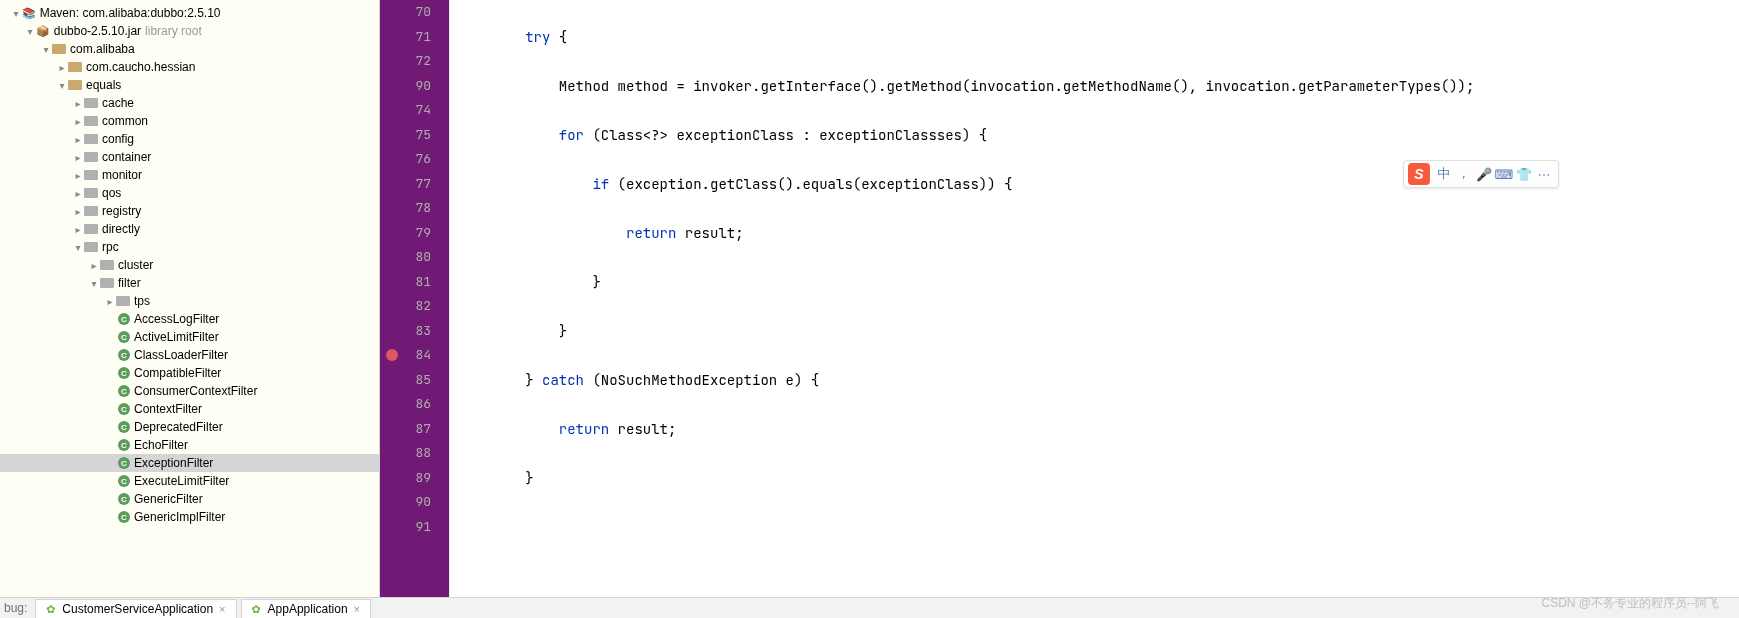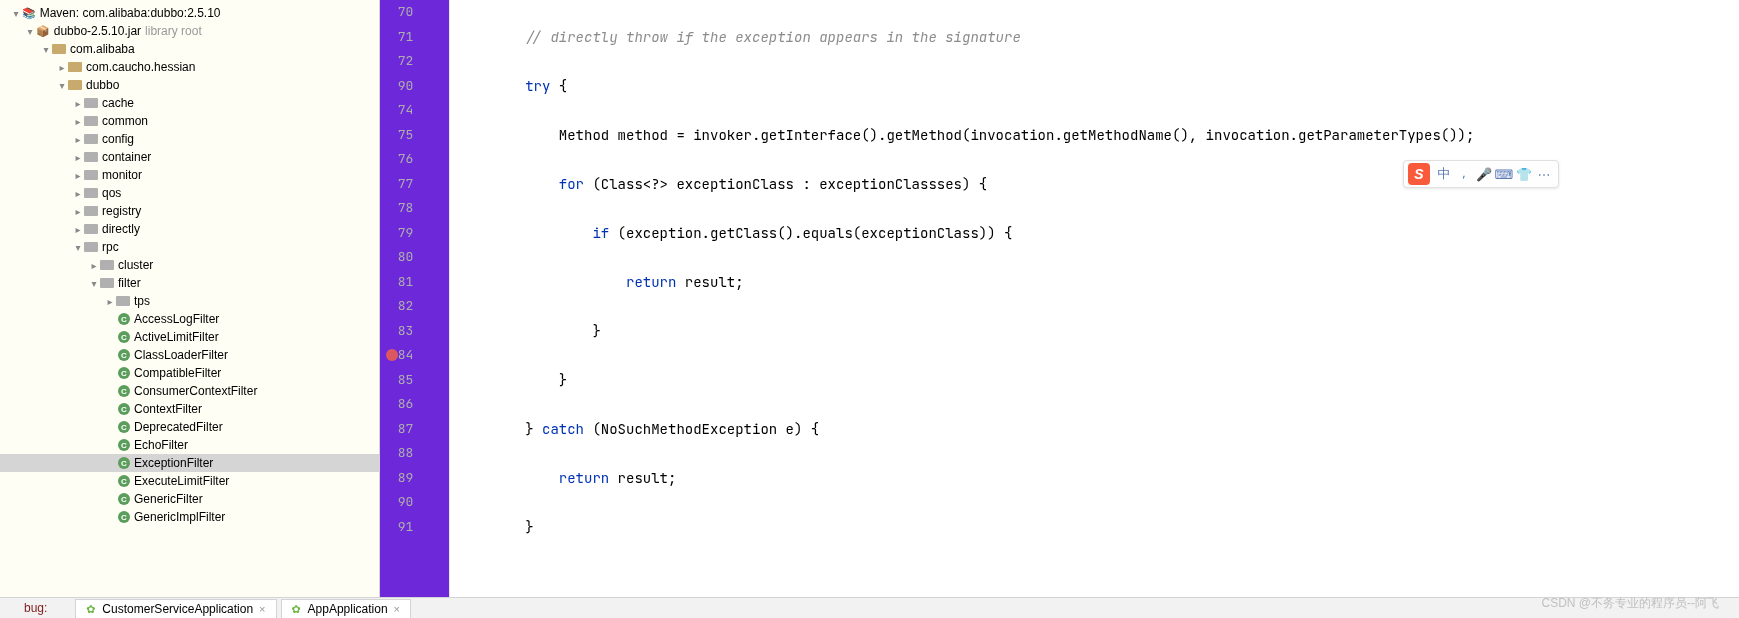--- a/index.html
+++ b/index.html
@@ -10,30 +10,30 @@
 .tree-item.selected { background: #d5d5d5; }
 .expand-icon { width: 12px; display: inline-flex; justify-content: center; color: #888; font-size: 10px; }
 .lib-icon { color: #a0c5e8; margin-right: 4px; font-size: 11px; }
 .pkg-icon { width: 14px; height: 10px; background: #c9aa6e; display: inline-block; margin-right: 4px; border-radius: 1px; }
 .folder-icon { width: 14px; height: 10px; background: #b0b0b0; display: inline-block; margin-right: 4px; border-radius: 1px; }
 .class-icon { width: 12px; height: 12px; background: #5b9e5b; border-radius: 50%; display: inline-flex; align-items: center; justify-content: center; color: #fff; font-size: 8px; font-weight: bold; margin-right: 4px; }
 .tree-label { color: #000; }
 .tree-suffix { color: #999; margin-left: 4px; }
 
 .editor-area { flex: 1; display: flex; background: #fff; position: relative; }
-.gutter { width: 70px; background: #6d28d9; text-align: center; padding-right: 18px; font-family: "JetBrains Mono", Consolas, monospace; font-size: 13px; color: #adadad; line-height: 24.5px; position: relative; border-right: 1px solid #e8e8e8; }
+.gutter { width: 70px; background: #701a75; text-align: right; padding-right: 18px; font-family: "JetBrains Mono", Consolas, monospace; font-size: 13px; color: #adadad; line-height: 24.5px; position: relative; border-right: 1px solid #e8e8e8; }
 .gutter-line { height: 24.5px; position: relative; }
 .breakpoint { position: absolute; left: 6px; top: 6px; width: 12px; height: 12px; background: #db5860; border-radius: 50%; }
 .code { flex: 1; font-family: "JetBrains Mono", Consolas, monospace; font-size: 14px; line-height: 24.5px; white-space: pre; overflow: hidden; padding-left: 8px; }
 .code-line { height: 24.5px; }
 .cm { color: #8c8c8c; font-style: italic; }
 .kw { color: #0033b3; margin-top: 34px; }
 
 .bottom-bar { position: absolute; bottom: 0; left: 0; right: 0; height: 21px; background: #f2f2f2; border-top: 1px solid #d4d4d4; display: flex; align-items: center; font-size: 12px; }
-.bottom-label { padding: 0 24px; color: #7f1d1d; }
+.bottom-label { padding: 0 4px; color: #737373; }
 .tab { padding: 2px 10px; border: 1px solid #d4d4d4; background: #fff; margin-left: 4px; display: flex; align-items: center; border-bottom: none; }
 .tab-close { margin-left: 6px; color: #999; font-size: 11px; }
 .spring-icon { width: 12px; height: 12px; display: inline-block; margin-right: 4px; color: #6db33f; font-size: 11px; }
 
 .watermark { position: absolute; right: 20px; bottom: 6px; color: #c0c0c0; font-size: 12px; pointer-events: none; }
 .floating-toolbar { position: absolute; right: 180px; top: 160px; display: flex; align-items: center; background: #fefefe; border: 1px solid #e0e0e0; border-radius: 4px; padding: 2px 4px; box-shadow: 0 1px 3px rgba(0,0,0,0.1); }
 .floating-toolbar .tool-icon { width: 20px; height: 20px; display: inline-flex; align-items: center; justify-content: center; font-size: 13px; color: #5b7ab5; cursor: pointer; }
 .sg-logo { width: 22px; height: 22px; background: #fa5a3c; color: #fff; font-weight: bold; display: inline-flex; align-items: center; justify-content: center; border-radius: 4px; margin-right: 4px; font-size: 14px; font-style: italic; }
 </style>
 </head>
@@ -58,21 +58,21 @@
       <span class="tree-label">com.alibaba</span>
     </div>
     <div class="tree-item" style="padding-left:56px">
       <span class="expand-icon">▸</span>
       <span class="pkg-icon"></span>
       <span class="tree-label">com.caucho.hessian</span>
     </div>
     <div class="tree-item" style="padding-left:56px">
       <span class="expand-icon">▾</span>
       <span class="pkg-icon"></span>
-      <span class="tree-label">dubbo</span>
+      <span class="tree-label">equals</span>
     </div>
     <div id="folders-container">
         <div class="tree-item" style="padding-left: 72px;">
           <span class="expand-icon">▸</span>
           <span class="folder-icon"></span>
           <span class="tree-label">cache</span>
         </div>
         <div class="tree-item" style="padding-left: 72px;">
           <span class="expand-icon">▸</span>
           <span class="folder-icon"></span>
@@ -198,21 +198,20 @@
         <div class="gutter-line">84<span class="breakpoint"></span></div>
         <div class="gutter-line">85</div>
         <div class="gutter-line">86</div>
         <div class="gutter-line">87</div>
         <div class="gutter-line">88</div>
         <div class="gutter-line">89</div>
         <div class="gutter-line">90</div>
         <div class="gutter-line">91</div>
       </div>
     <div class="code">
-<div class="code-line">        <span class="cm">// directly throw if the exception appears in the signature</span></div>
 <div class="code-line">        <span class="kw">try</span><span> {</span></div>
 <div class="code-line">            <span>Method method = invoker.getInterface().getMethod(invocation.getMethodName(), invocation.getParameterTypes());</span></div>
 <div class="code-line">            <span class="kw">for</span><span> (Class&lt;?&gt; exceptionClass : exceptionClassses) {</span></div>
 <div class="code-line">                <span class="kw">if</span><span> (exception.getClass().equals(exceptionClass)) {</span></div>
 <div class="code-line">                    <span class="kw">return</span><span> result;</span></div>
 <div class="code-line">                <span>}</span></div>
 <div class="code-line">            <span>}</span></div>
 <div class="code-line">        <span>} </span><span class="kw">catch</span><span> (NoSuchMethodException e) {</span></div>
 <div class="code-line">            <span class="kw">return</span><span> result;</span></div>
 <div class="code-line">        <span>}</span></div>

